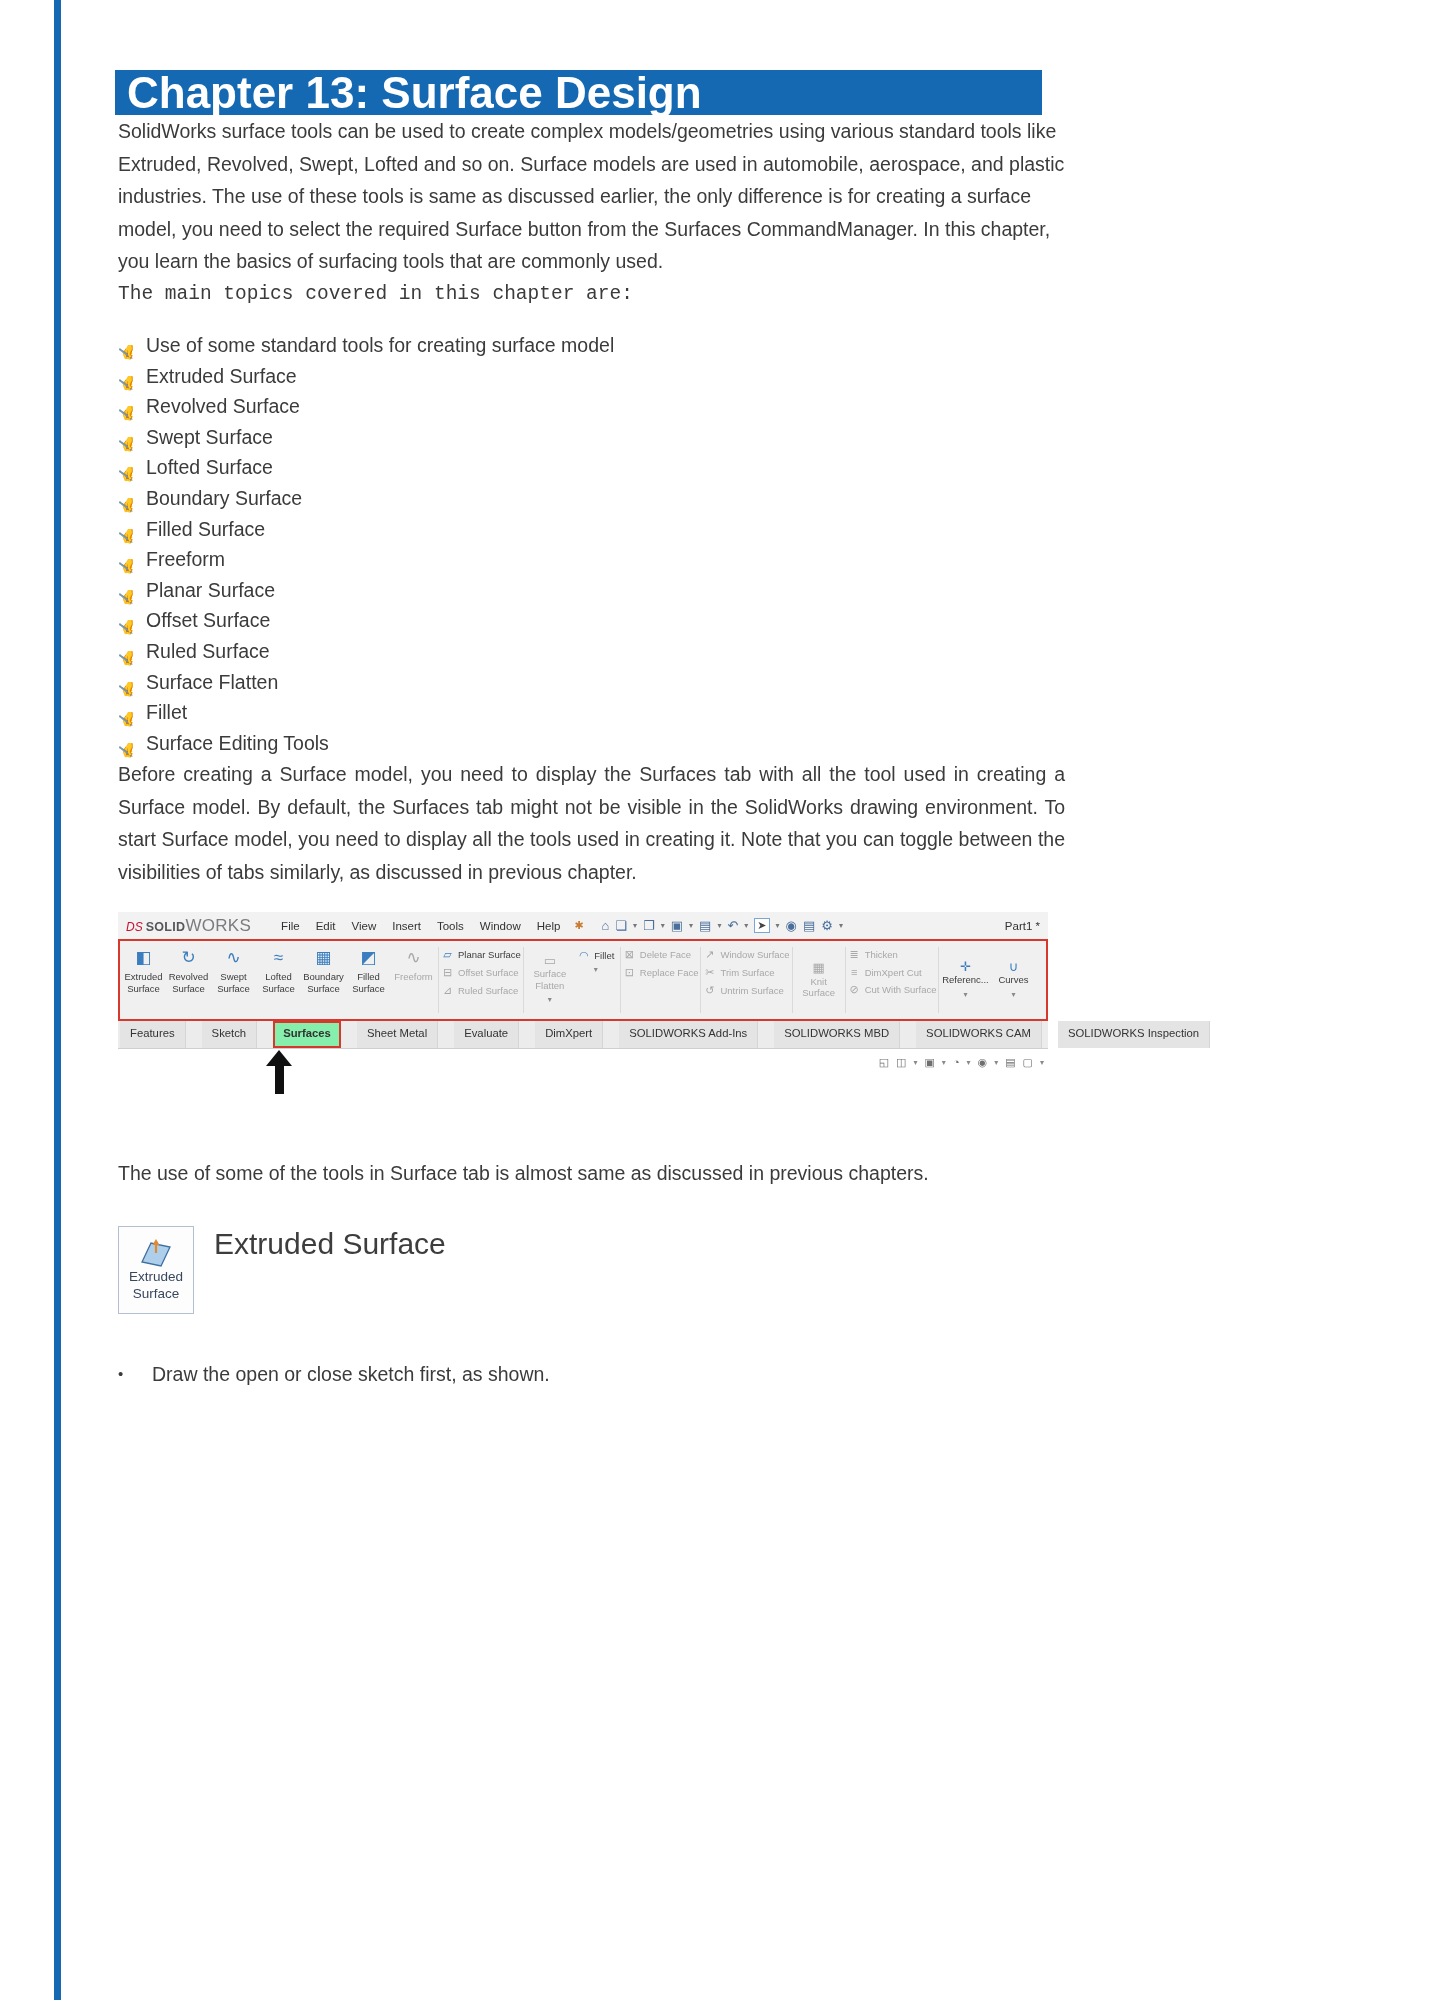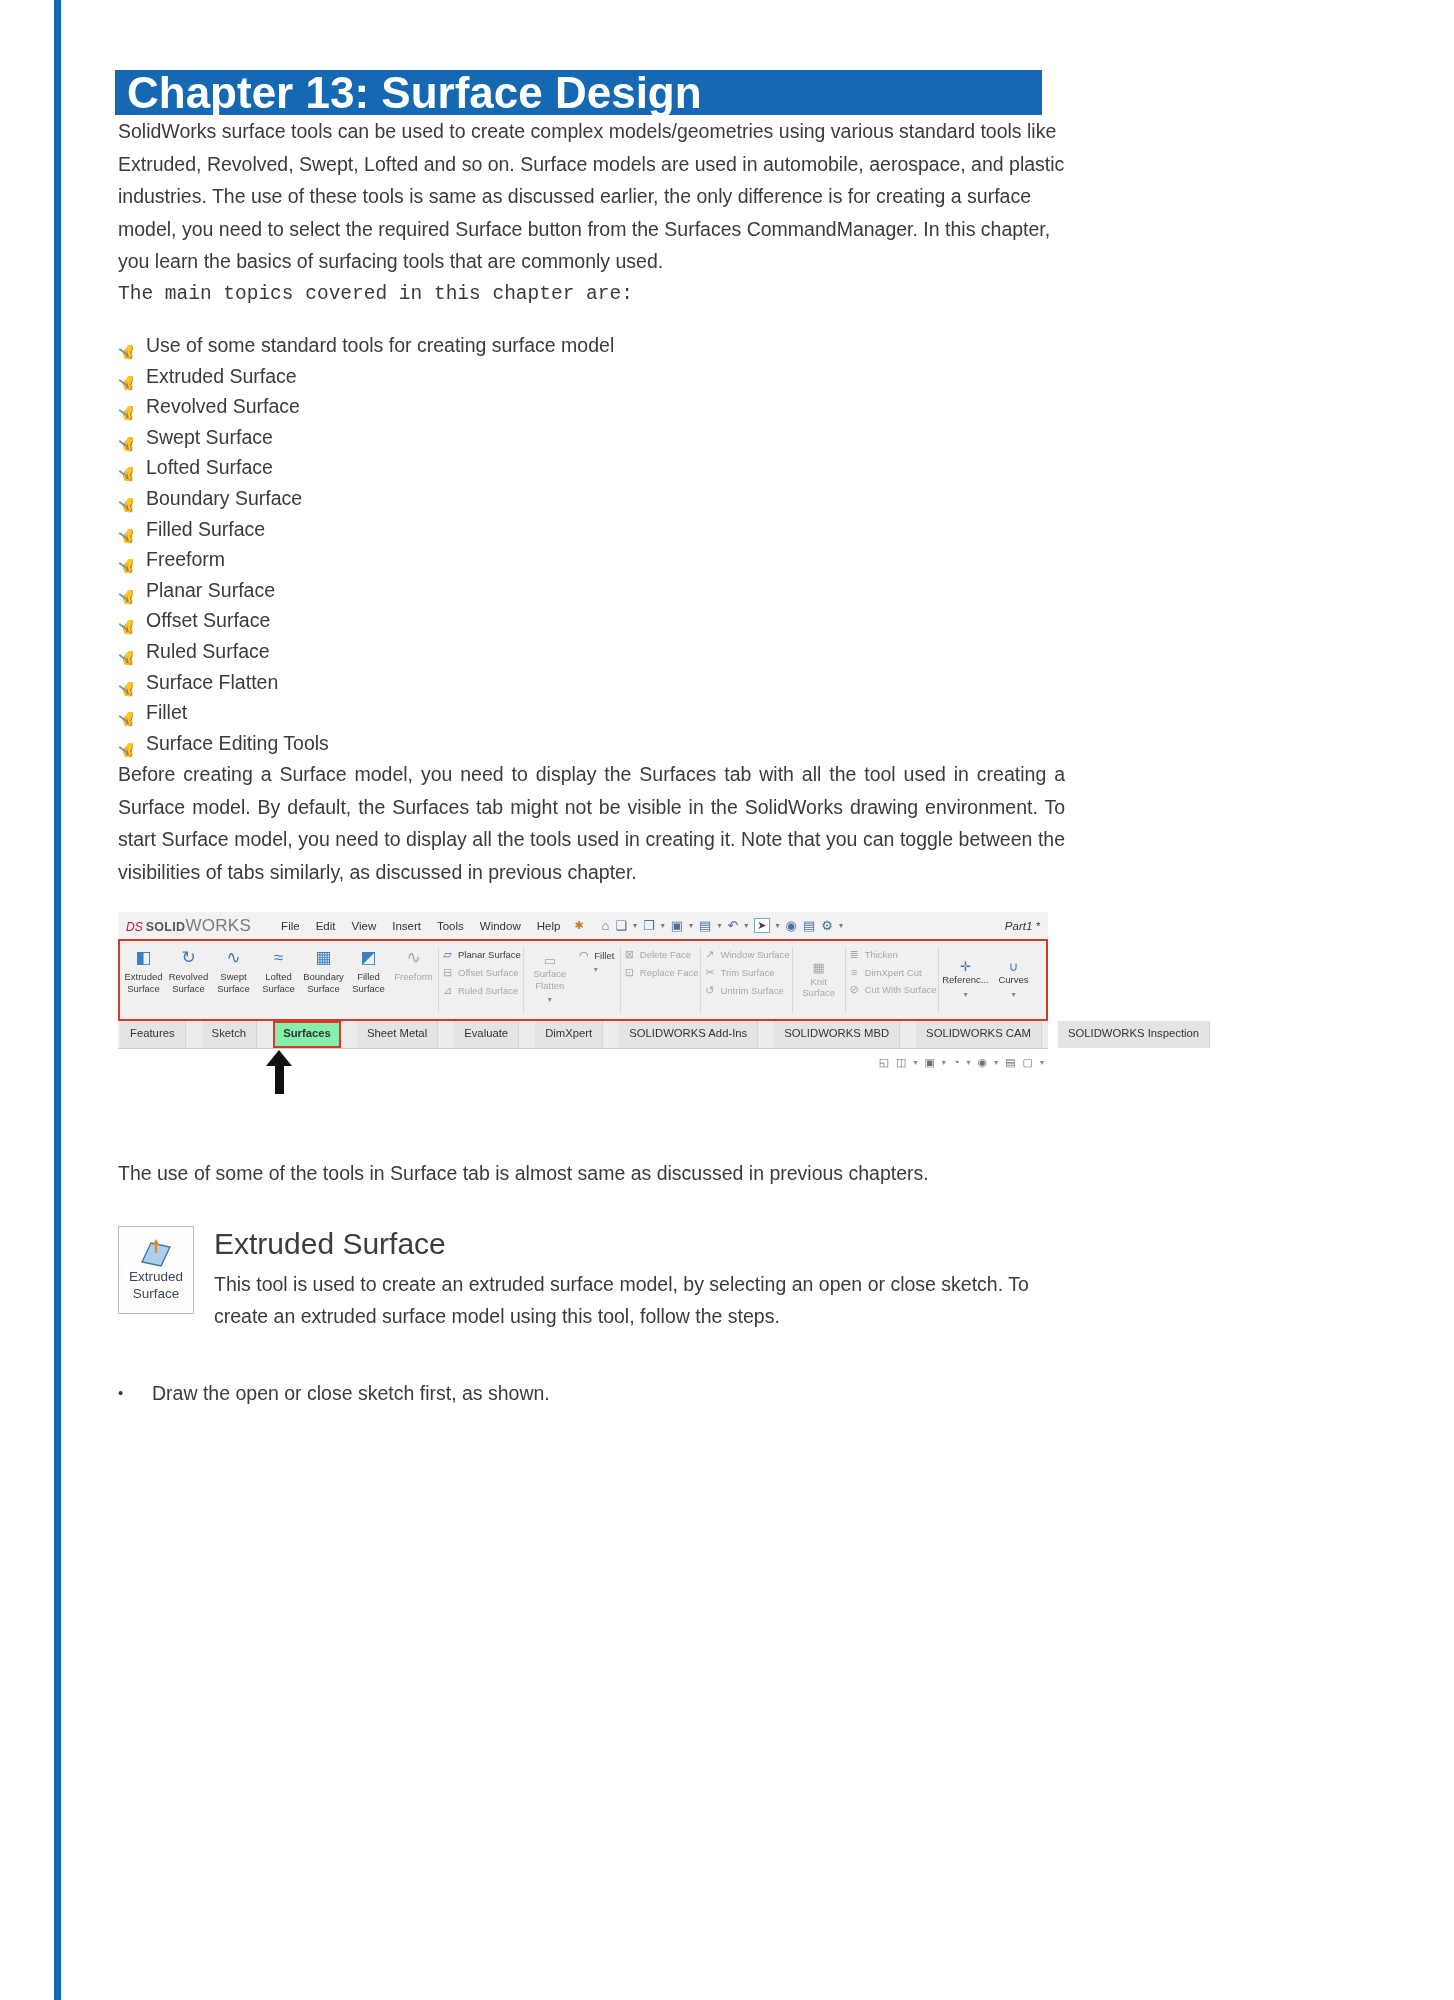--- a/index.html
+++ b/index.html
@@ -29,21 +29,21 @@
            font-size:11.5px;color:#333;padding:0 8px;}
   .logo{display:flex;align-items:baseline;margin-right:22px;}
   .logo-ds{color:#c8102e;font-weight:normal;font-style:italic;font-size:12px;margin-right:3px;}
   .logo-solid{font-weight:bold;color:#55565a;font-size:12.5px;letter-spacing:.3px;}
   .logo-works{font-weight:normal;color:#7a7b7e;font-size:17px;letter-spacing:.3px;}
   .menu-item{padding:0 8px;cursor:default;}
   .pin{color:#c97b2e;font-size:11px;margin:0 6px;}
   .tb{display:flex;align-items:center;gap:6px;margin-left:12px;color:#4a6f9b;font-size:13px;}
   .tb .caret{font-size:8px;color:#777;}
   .sel-box{border:1px solid #7aa7d6;background:#fff;padding:0 2px;color:#444;font-size:11px;}
-  .part-title{margin-left:auto;font-size:11.5px;color:#333;font-style:italic;}
+  .part-title{margin-left:auto;font-size:11.5px;color:#333;}
 
   .ribbon{border:2px solid #d6382e;background:#f0f0f1;display:flex;align-items:stretch;
           height:82px;box-sizing:border-box;padding:2px 1px;overflow:hidden;}
   .big-btn{width:45px;display:flex;flex-direction:column;align-items:center;
            padding-top:4px;font-size:9.5px;color:#3c3c3c;text-align:center;line-height:11.5px;}
   .big-btn .icon{font-size:17px;line-height:22px;height:24px;color:#3a7ebf;}
   .big-btn .lbl{display:block;white-space:nowrap;}
   .disabled, .disabled .icon, .disabled .sicon{color:#a8a8a8 !important;}
   .vdiv{width:1px;background:#dadada;margin:4px 2px;flex:0 0 1px;}
   .stack{display:flex;flex-direction:column;justify-content:flex-start;padding-top:5px;gap:5px;}
@@ -324,21 +324,20 @@
         <svg width="38" height="30" viewBox="0 0 38 30">
           <polygon points="5,24 14,5 33,9 24,28" fill="#aecfeb" stroke="#3e6f9f" stroke-width="1.3"></polygon>
           <line x1="19" y1="15" x2="19" y2="4" stroke="#e0892e" stroke-width="2.2"></line>
           <polygon points="19,1 15.5,7 22.5,7" fill="#e0892e"></polygon>
         </svg>
         <span>Extruded</span>
         <span>Surface</span>
       </div>
       <div class="section-right">
         <h2>Extruded Surface</h2>
-        <p class="body">This tool is used to create an extruded surface model, by selecting an open or close sketch. To create an extruded surface model using this tool, follow the steps.</p>
       </div>
     </div>
 
     <div class="step">
       <span class="dot">•</span>
       <p class="body">Draw the open or close sketch first, as shown.</p>
     </div>
 
   </div>
 </div>

